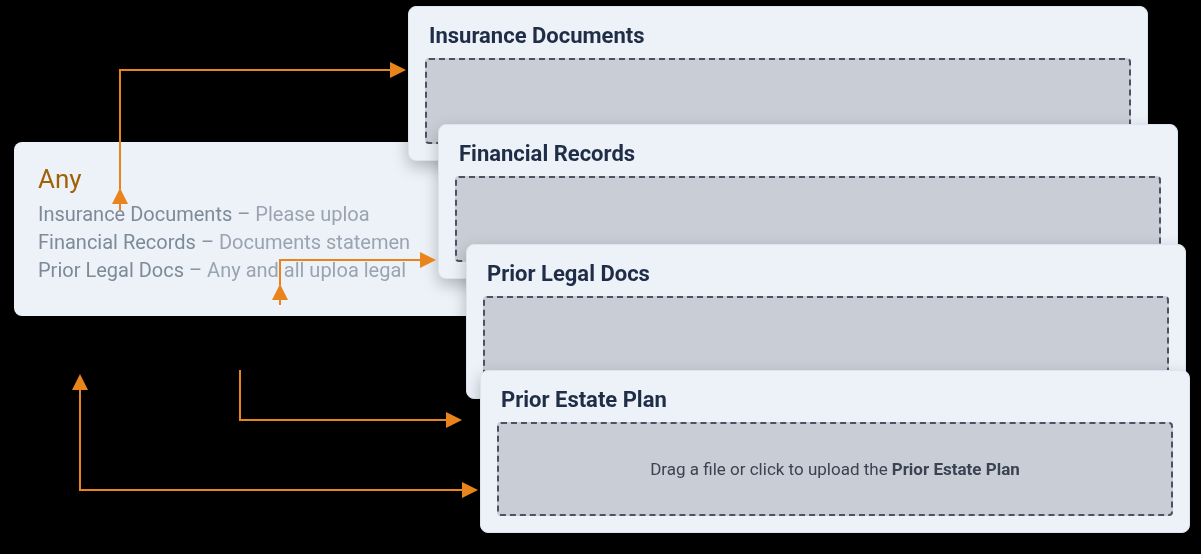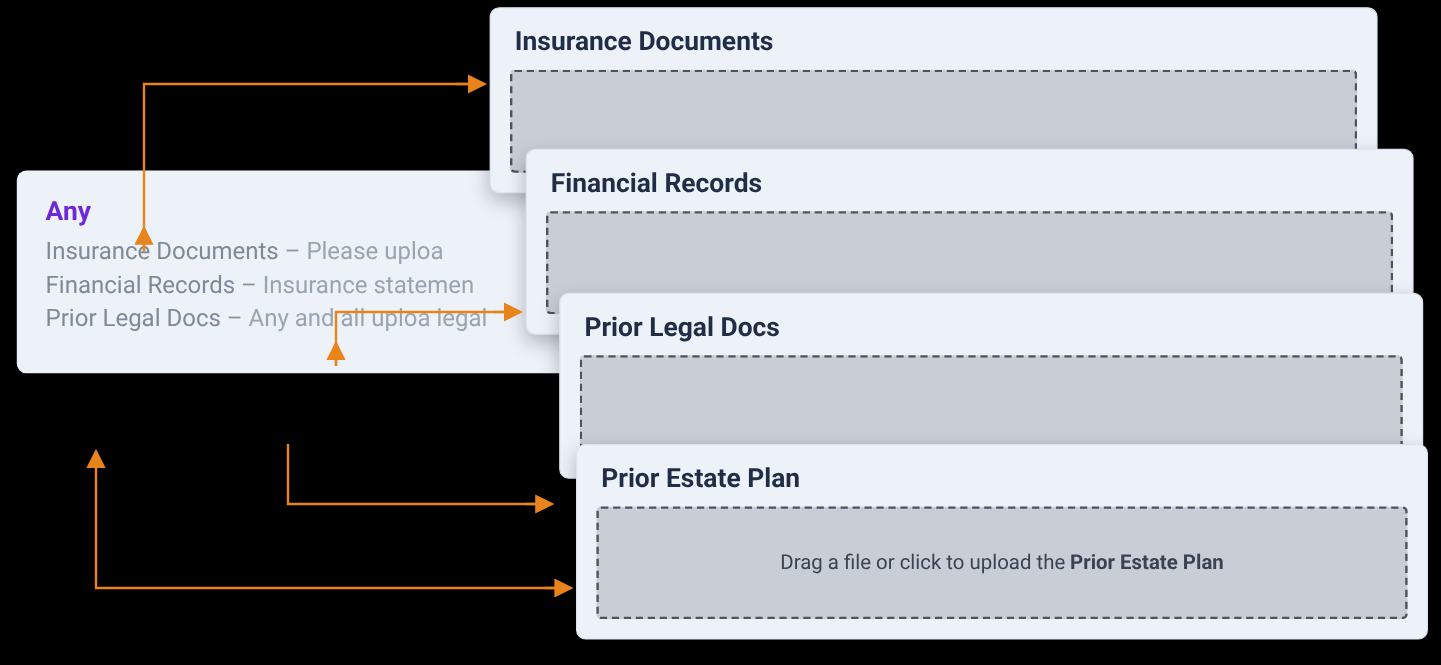--- a/index.html
+++ b/index.html
@@ -21,23 +21,23 @@
     position: absolute;
     left: 14px;
     top: 142px;
     width: 460px;
     padding: 22px 24px 30px;
     background: #ecf2f8;
     border-radius: 8px;
     color: #6b7785;
   }
   .src-heading {
-    font-weight: 700;
-    font-size: 22px;
-    color: #6d28d9;
+    font-weight: 400;
+    font-size: 26px;
+    color: #a16207;
     margin-bottom: 8px;
   }
   .src-line {
     font-size: 20px;
     color: #8a95a3;
     margin: 4px 0;
     white-space: nowrap;
     overflow: hidden;
   }
   .src-line .label {
@@ -107,21 +107,21 @@
     <div class="src-line">
       <span class="label">Insurance Documents</span>
       <span> – </span>
       <span class="desc">Please uploa</span>
     </div>
 
 
     <div class="src-line">
       <span class="label">Financial Records</span>
       <span> – </span>
-      <span class="desc">Insurance statemen</span>
+      <span class="desc">Documents statemen</span>
     </div>
     <div class="src-line">
       <span class="label">Prior Legal Docs</span>
       <span> – </span>
       <span class="desc">Any and all uploa legal</span>
     </div>
   </div>
 
   <div class="card card1">
     <div class="card-title">Insurance Documents</div>

